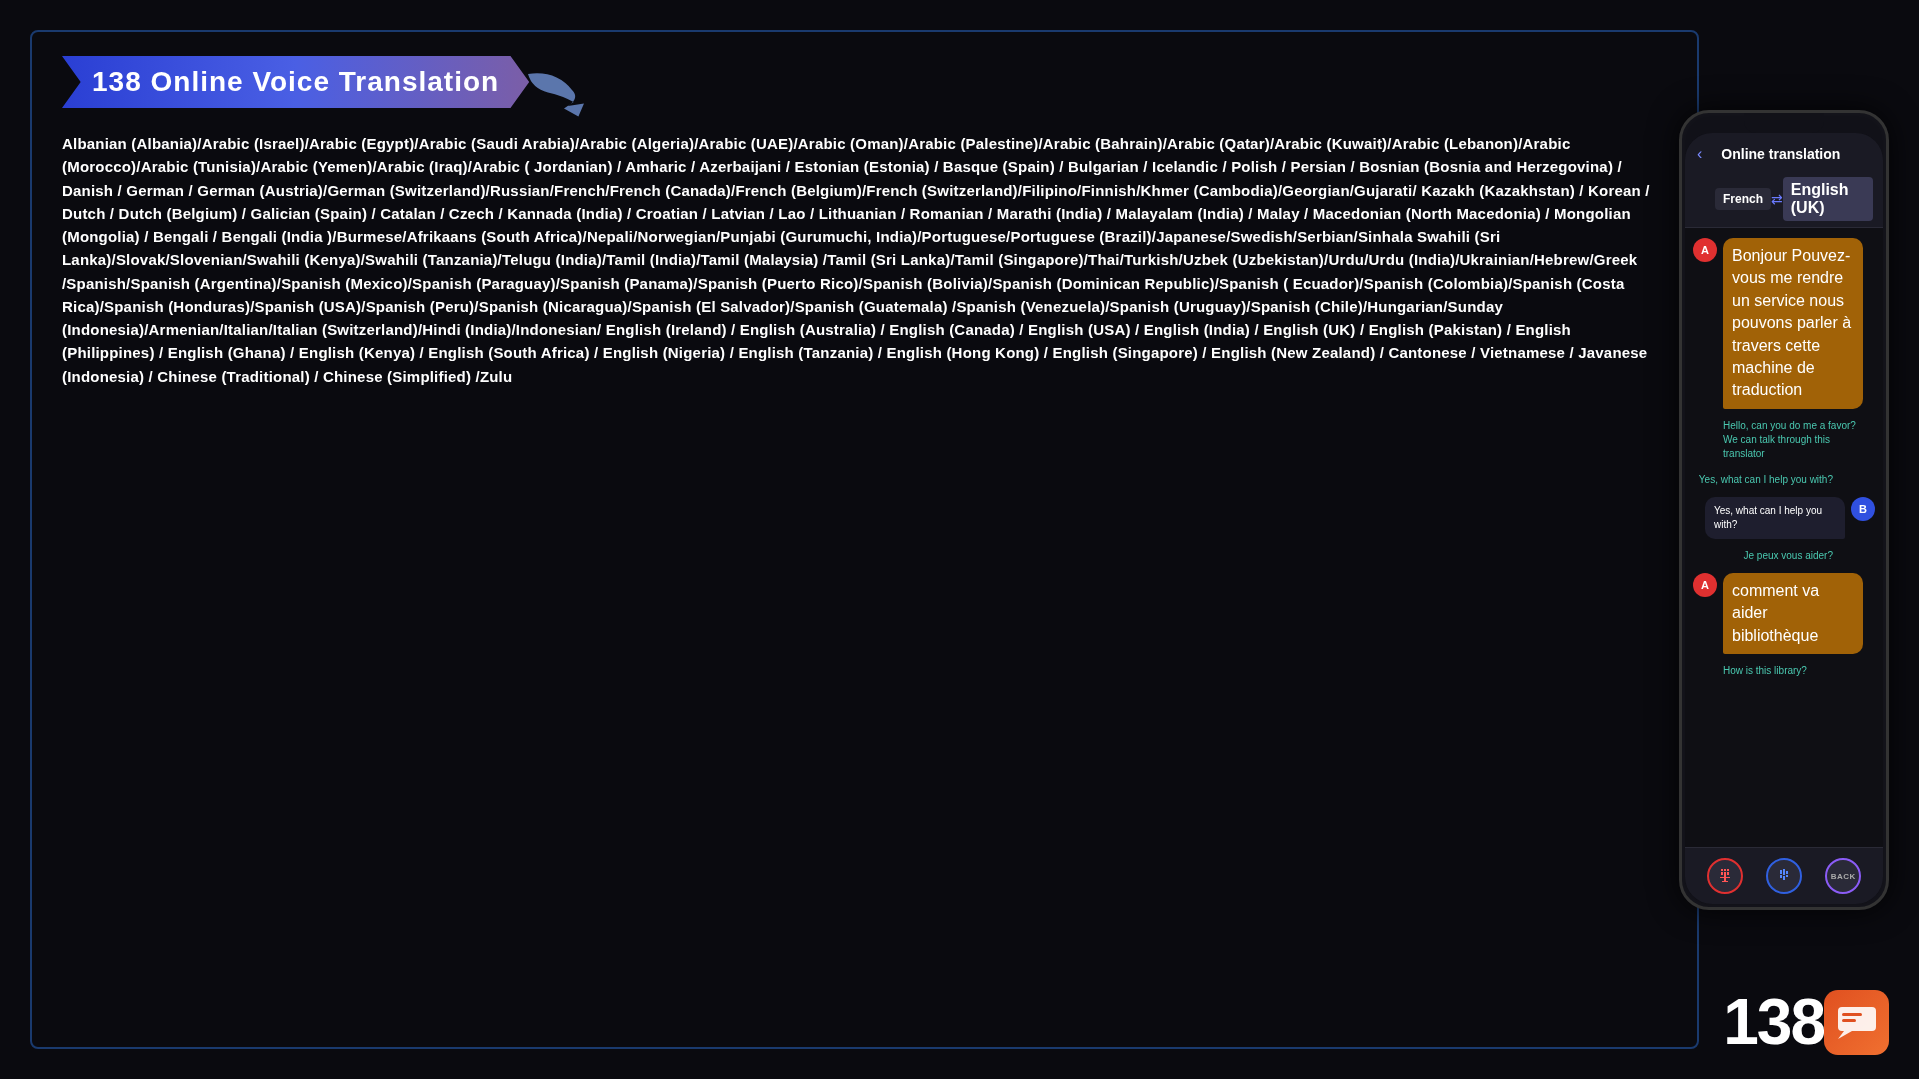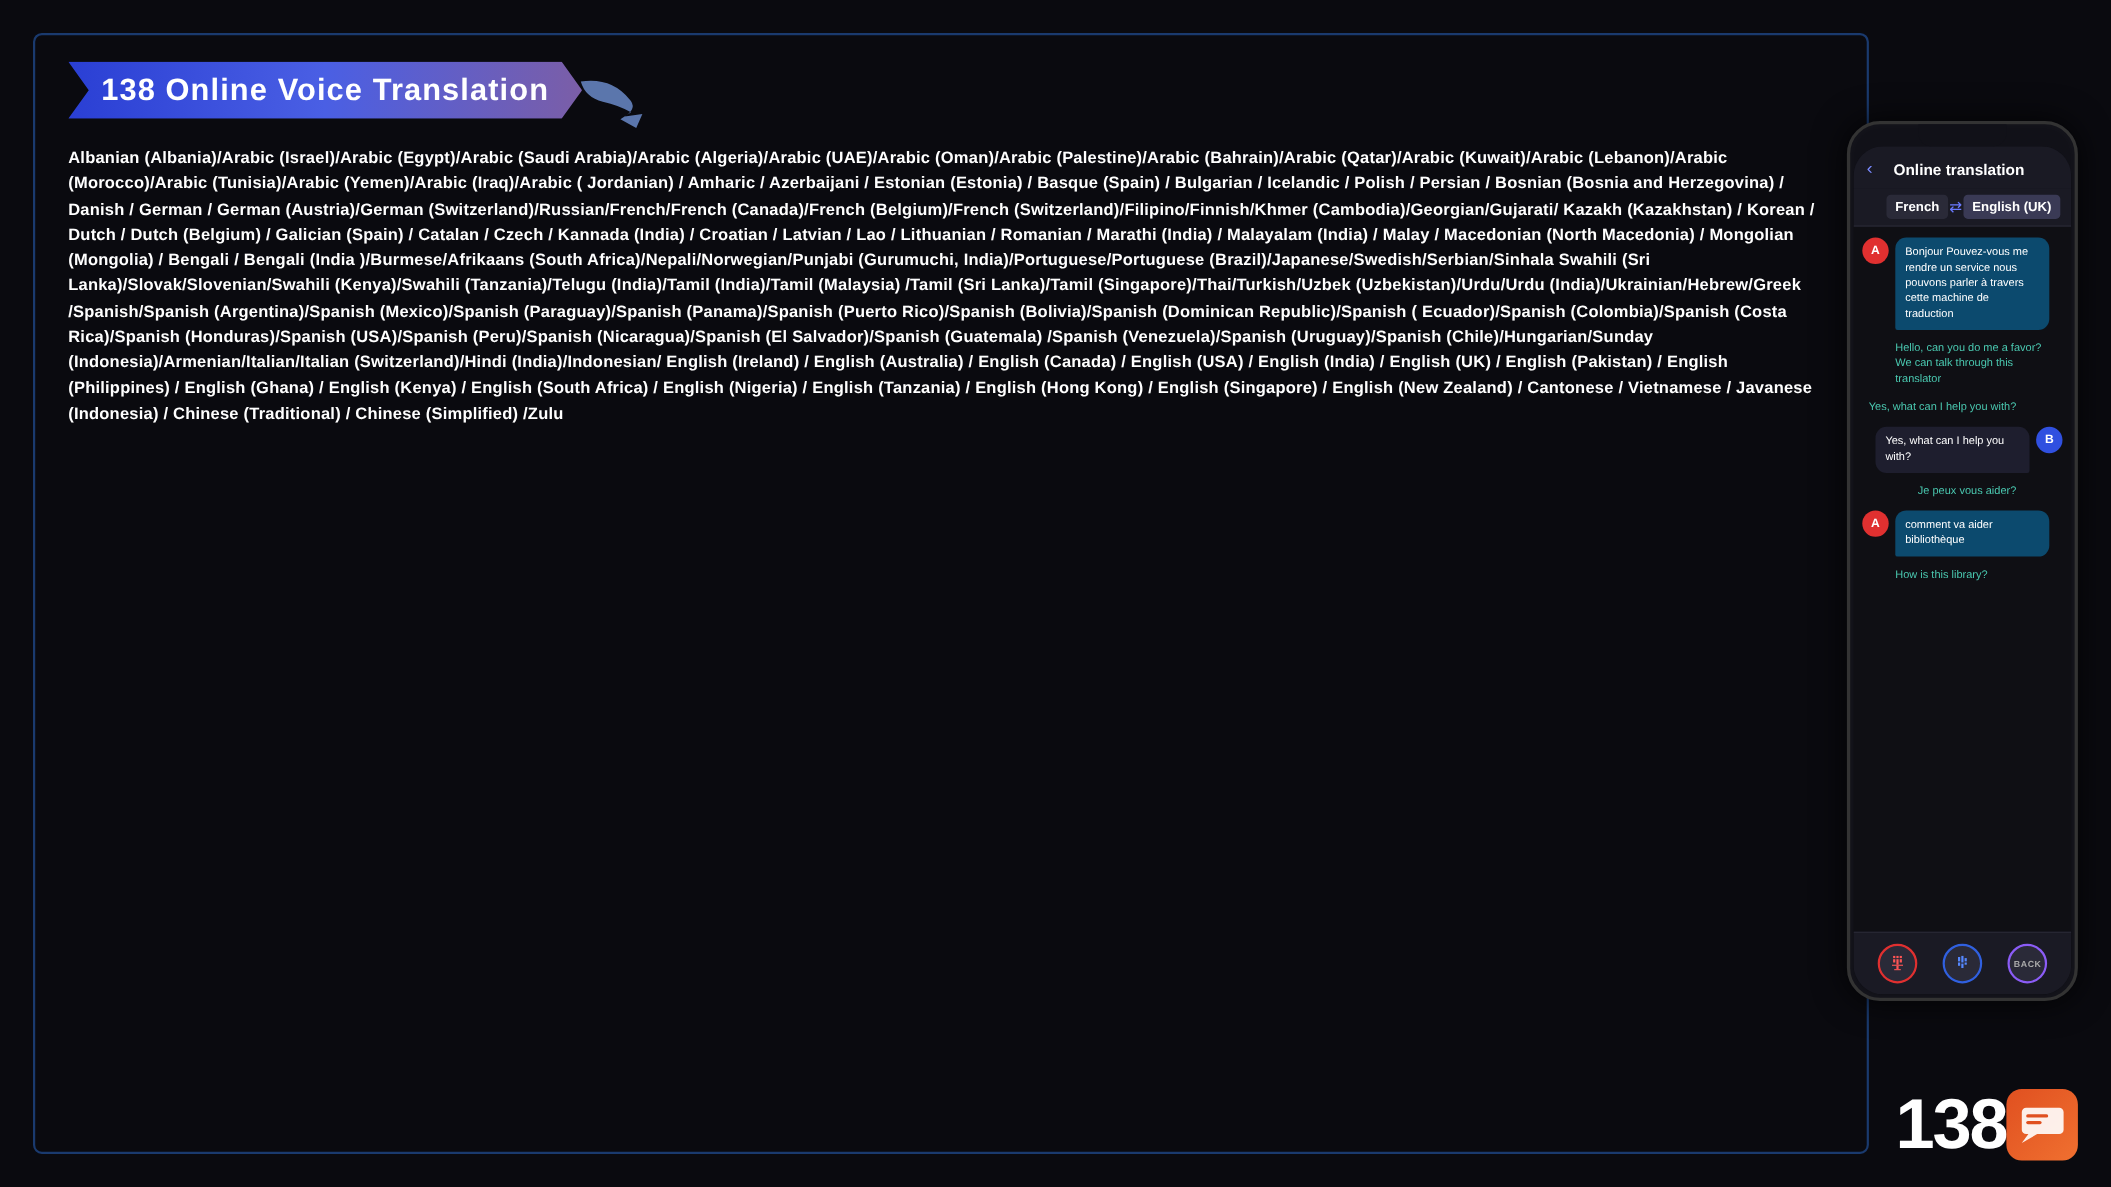--- a/index.html
+++ b/index.html
@@ -150,21 +150,21 @@
       margin-left: 20px;
     }
 
     .swap-icon {
       color: #6a7aff;
       font-size: 14px;
     }
 
     .lang-btn-active {
       color: #ffffff;
-      font-size: 12px;
+      font-size: 16px;
       font-weight: 600;
       background: #3a3a55;
       padding: 4px 8px;
       border-radius: 4px;
     }
 
     
     .chat-area {
       flex: 1;
       padding: 10px 8px;
@@ -204,23 +204,23 @@
       background: #e03030;
       color: #fff;
     }
 
     .avatar-b {
       background: #3050e0;
       color: #fff;
     }
 
     .bubble-dark {
-      background: #0c4a6e;
-      color: #ffffff;
-      font-size: 10px;
+      background: #a16207;
+      color: #ffffff;
+      font-size: 16px;
       padding: 7px 9px;
       border-radius: 10px 10px 10px 2px;
       max-width: 140px;
       line-height: 1.4;
     }
 
     .bubble-teal {
       background: transparent;
       color: #4ac8b0;
       font-size: 10px;

